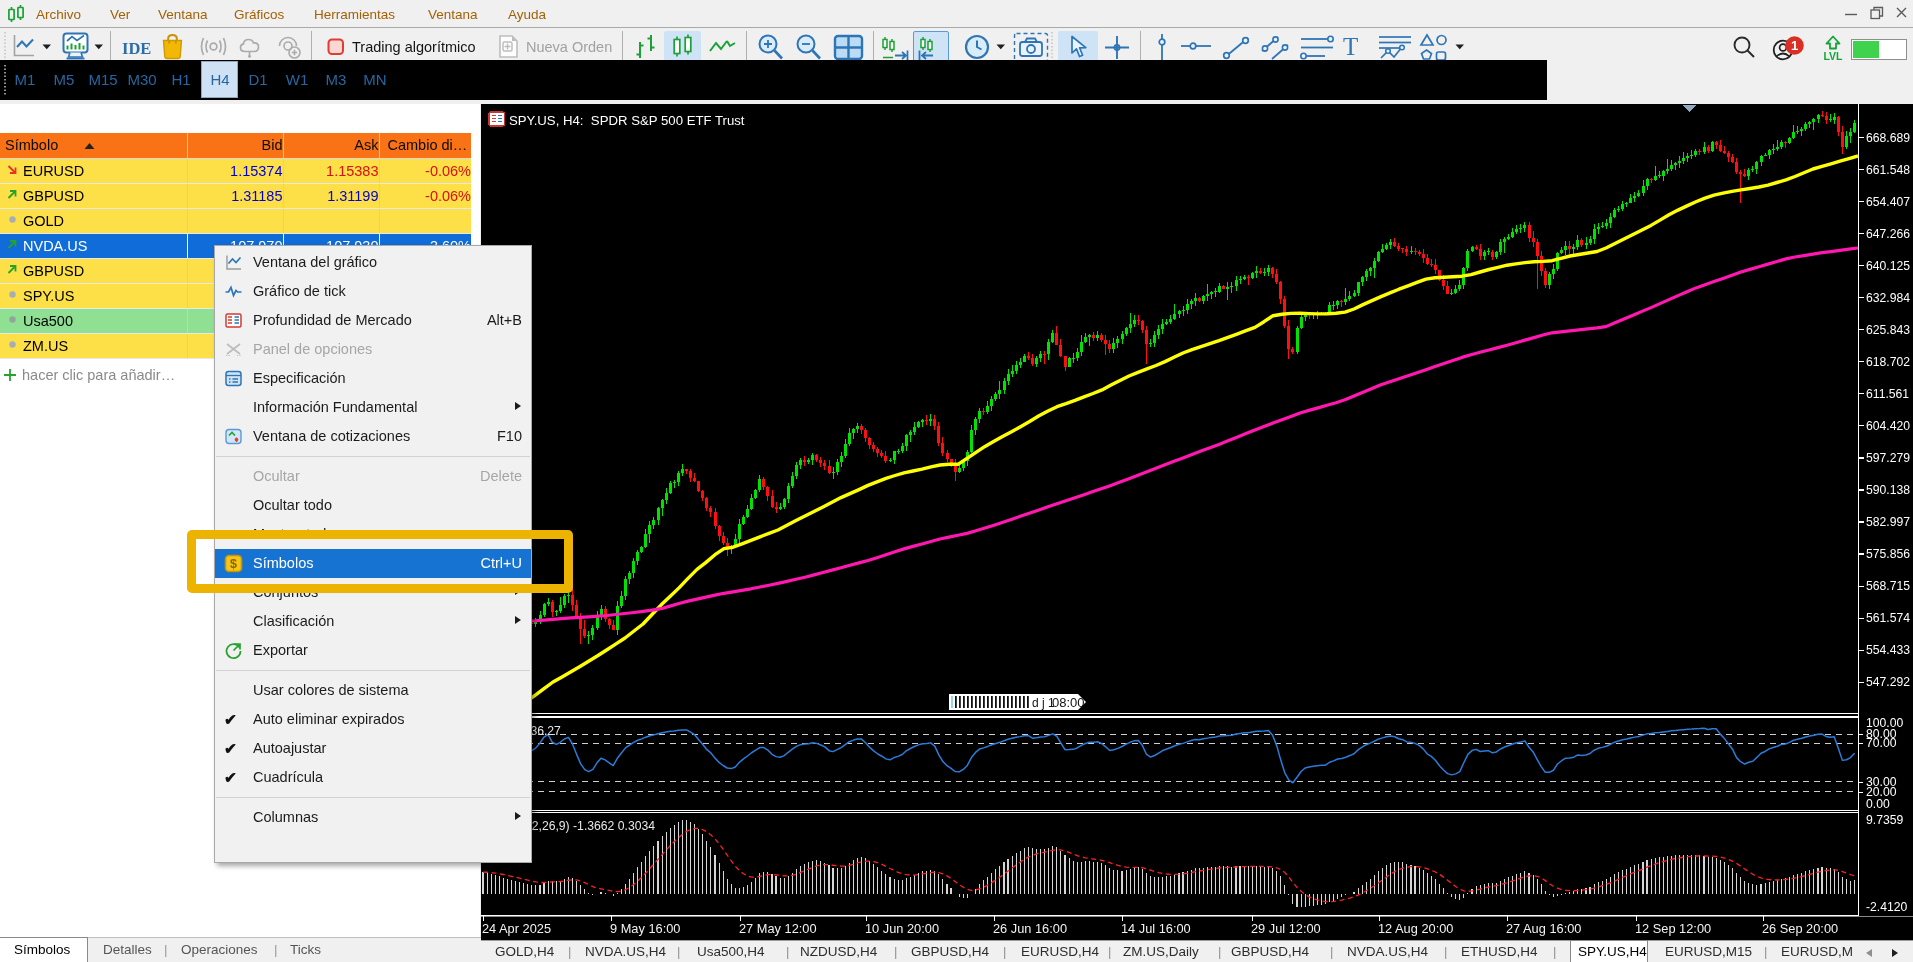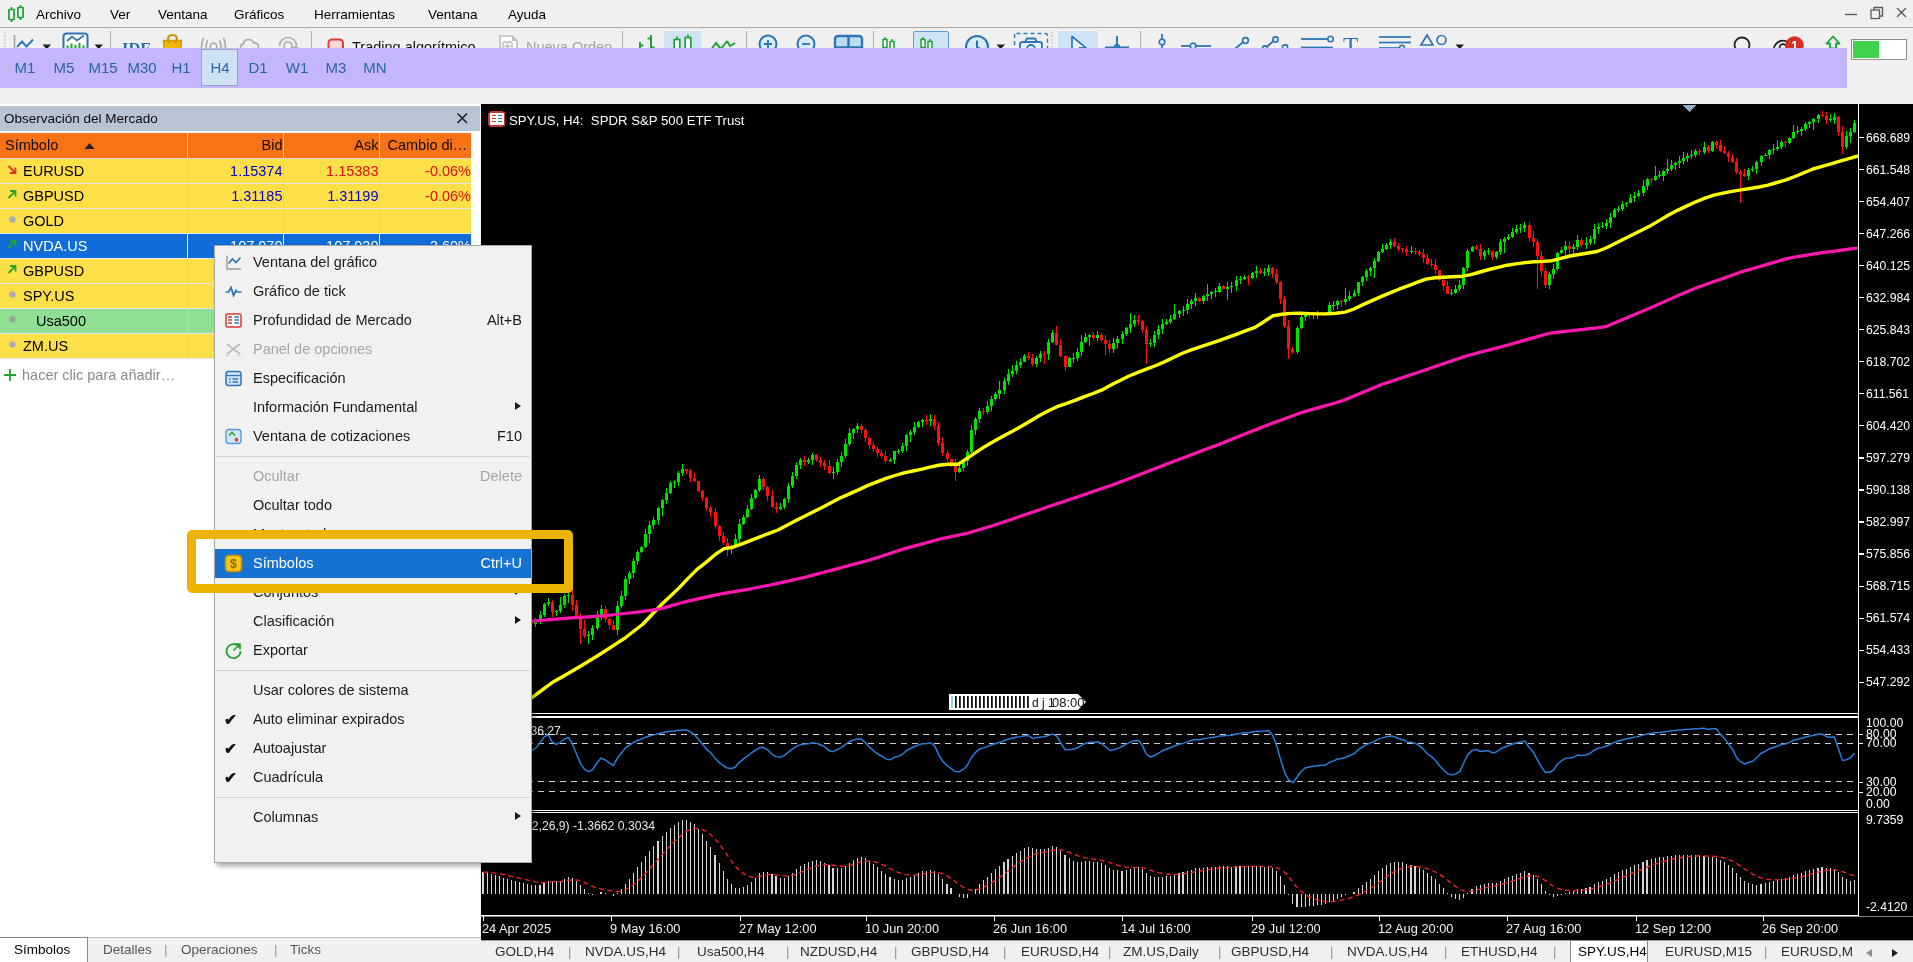--- a/index.html
+++ b/index.html
@@ -1,21 +1,21 @@
 <!DOCTYPE html>
 <html><head><meta charset="utf-8"><style>
 *{margin:0;padding:0;box-sizing:border-box}
 html,body{width:1913px;height:962px;overflow:hidden;background:#f0f0f0;font-family:"Liberation Sans",sans-serif;-webkit-font-smoothing:antialiased}
 .abs{position:absolute}
 #menubar{position:absolute;left:0;top:0;width:1913px;height:28px;background:#f0f0f0;border-bottom:1px solid #a9a9a9}
-.mitem{position:absolute;top:7px;font-size:13.5px;color:#000000}
+.mitem{position:absolute;top:7px;font-size:13.5px;color:#a16207}
 #toolbar{position:absolute;left:0;top:28px;width:1913px;height:36px;background:#f0f0f0}
 .tsep{position:absolute;top:3px;width:1px;height:29px;background:#b0b0b0}
 .selbg{position:absolute;background:#cfe3f7;border-radius:2px}
-#tfbar{position:absolute;left:0;top:48px;width:1847px;height:40px;background:#c4b5fd}
+#tfbar{position:absolute;left:0;top:60px;width:1547px;height:40px;background:#000000}
 .tf{position:absolute;top:11px;font-size:15px;color:#2667a3;width:40px;text-align:center}
 #panel{position:absolute;left:0;top:104px;width:480px;height:833px;background:#fff}
 #ptitle{position:absolute;left:0;top:2px;width:480px;height:25px;background:#b7c4d1;font-size:13.5px;color:#0b0b0b;line-height:25px;padding-left:4px}
 table.mw{position:absolute;left:0;top:29px;width:471px;border-collapse:collapse;table-layout:fixed;font-size:14.5px}
 table.mw td{height:25px;padding:0;white-space:nowrap;overflow:hidden;border-bottom:1px solid rgba(210,215,210,0.55)}
 td.c1{width:187px}td.c2{width:96px;text-align:right;padding-right:6px;border-left:1px solid #c9cfc9}
 td.c3{width:96px;text-align:right;padding-right:6px;border-left:1px solid #c9cfc9}
 td.c4{width:92px;text-align:right;padding-right:3px;border-left:1px solid #c9cfc9}
 tr.hdr td{background:#f97316;color:#0b0b0b;border-bottom:1px solid #d7d7d7}
 tr.g td{background:#fde047}
@@ -333,25 +333,20 @@
  <span class="tf" style="left:122px">M30</span>
  <span class="tf" style="left:161px">H1</span>
  <span class="tf" style="left:200px">H4</span>
  <span class="tf" style="left:238px">D1</span>
  <span class="tf" style="left:277px">W1</span>
  <span class="tf" style="left:316px">M3</span>
  <span class="tf" style="left:355px">MN</span>
 </div>
 
 <div id="panel">
- <div id="ptitle">Observación del Mercado
-  <svg class="abs" style="left:456px;top:6px" width="13" height="13">
-        <path d="M1.5,1.5 L11,11 M11,1.5 L1.5,11" stroke="#222" stroke-width="1.7"></path>
-      </svg>
- </div>
  <table class="mw">
   <tbody>
         <tr class="hdr">
           <td class="c1"><span style="margin-left:5px">Símbolo</span><svg width="11" height="8" style="margin-left:26px">
               <path d="M5.5,1 L10.5,7 H0.5 Z" fill="#222"></path>
             </svg></td>
           <td class="c2">Bid</td>
           <td class="c3">Ask</td>
           <td class="c4">
             <span style="float:left;padding-left:8px">Cambio di…</span>
@@ -401,21 +396,21 @@
           <td class="c1"><span class="icn"><svg width="13" height="13">
                 <circle cx="6.5" cy="6.5" r="3.2" fill="#a7adb3"></circle>
               </svg></span><span class="sym" style="margin-left:2px">SPY.US</span></td>
           <td class="c2"></td>
           <td class="c3"></td>
           <td class="c4"></td>
         </tr>
   <tr class="G">
           <td class="c1"><span class="icn"><svg width="13" height="13">
                 <circle cx="6.5" cy="6.5" r="3.2" fill="#93a59a"></circle>
-              </svg></span><span class="sym" style="margin-left:15px">Usa500</span></td>
+              </svg></span><span class="sym" style="margin-left:2px">Usa500</span></td>
           <td class="c2"></td>
           <td class="c3"></td>
           <td class="c4"></td>
         </tr>
   <tr class="y">
           <td class="c1"><span class="icn"><svg width="13" height="13">
                 <circle cx="6.5" cy="6.5" r="3.2" fill="#a7adb3"></circle>
               </svg></span><span class="sym" style="margin-left:2px">ZM.US</span></td>
           <td class="c2"></td>
           <td class="c3"></td>

